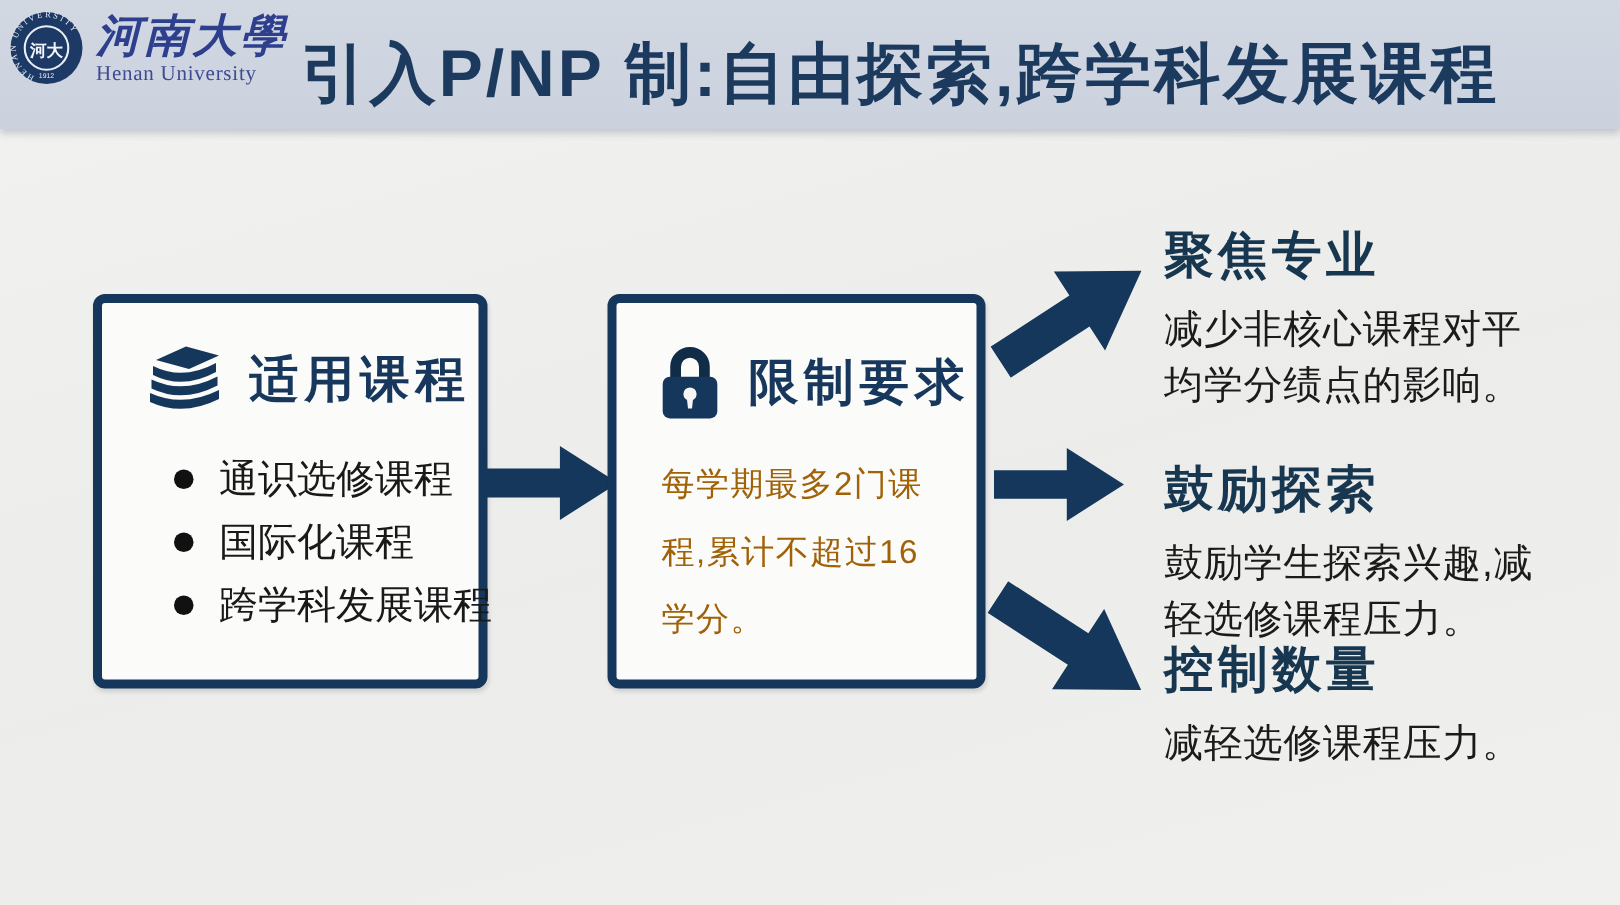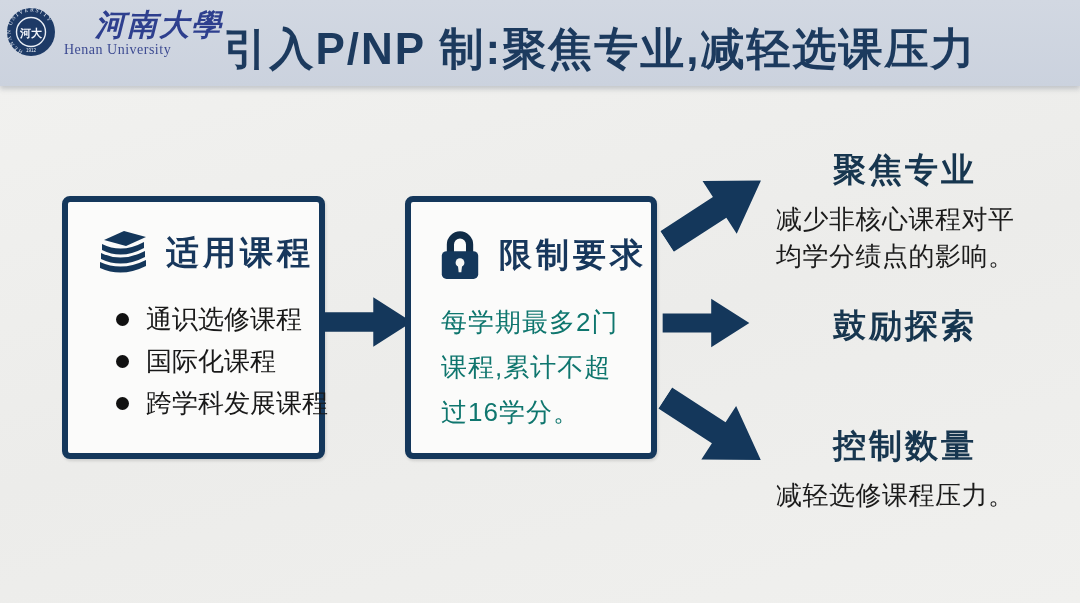--- a/index.html
+++ b/index.html
@@ -23,21 +23,21 @@
   }
   .logo {
     position: absolute; left: 6px; top: 4px; height: 58px;
     display: flex; align-items: flex-start;
   }
   .seal { width: 50px; height: 50px; margin-top: 3px; }
   .logo-text { margin-left: 8px; padding-top: 6px; }
   .logo-cn {
     font-family: "Liberation Serif", "DejaVu Serif", serif;
     font-size: 30px; font-weight: bold; font-style: italic;
-    color: #2e3f8e; letter-spacing: 2px; line-height: 30px; margin-left: 31px;
+    color: #2e3f8e; letter-spacing: 2px; line-height: 30px;
   }
   .logo-en {
     font-family: "Liberation Serif", "DejaVu Serif", serif;
     font-size: 14px; color: #3d4b92; letter-spacing: 0.5px; margin-top: 2px;
   }
   .slide-title {
     position: absolute; left: 120px; right: 0; top: 20px;
     text-align: center;
     font-size: 44px; font-weight: 800; color: #1c3a5e;
     letter-spacing: 2px; white-space: nowrap;
@@ -70,41 +70,41 @@
     font-size: 26px; color: #191919; line-height: 42px;
     padding-left: 30px; white-space: nowrap;
   }
   .bullet-list li::before {
     content: ""; position: absolute; left: 0; top: 15px;
     width: 13px; height: 13px; border-radius: 50%; background: #111;
   }
 
   .box-body {
     margin-top: 18px; padding: 0 26px 0 30px;
-    font-size: 26px; color: #0f766e; line-height: 45px;
+    font-size: 22px; color: #a16207; line-height: 45px;
     letter-spacing: 1px;
   }
 
   
   .arrow { position: absolute; }
   .arrow svg { display: block; width: 100%; height: 100%; }
   .arrow-main { left: 324px; top: 294px; width: 88px; height: 56px; }
   .arrow-up   { left: 658px; top: 166px; width: 112px; height: 90px; }
   .arrow-up svg { transform: rotate(-33deg); }
   .arrow-mid  { left: 660px; top: 297px; width: 92px; height: 52px; }
   .arrow-down { left: 656px; top: 386px; width: 114px; height: 86px; }
   .arrow-down svg { transform: rotate(33deg); }
 
   
   .outcome { position: absolute; left: 776px; width: 258px; }
   .outcome-1 { top: 148px; }
   .outcome-2 { top: 304px; }
   .outcome-3 { top: 424px; }
   .outcome-title {
-    text-align: center;
+    text-align: left;
     font-size: 33px; font-weight: 800; color: #17364f;
     letter-spacing: 3px; white-space: nowrap;
   }
   .outcome-body {
     margin-top: 8px;
     font-size: 26px; color: #1b1b1b; line-height: 37px;
     letter-spacing: 0.5px;
   }
 </style>
 </head>
@@ -124,21 +124,21 @@
           <textPath href="#sealArc" startOffset="37%" text-anchor="middle">HENAN UNIVERSITY</textPath>
         </text>
         <text x="25" y="30" text-anchor="middle" font-size="11" font-weight="bold" fill="#f2f5fa" font-family="Liberation Serif, serif">河大</text>
         <text x="25" y="45" text-anchor="middle" font-size="4.6" fill="#e9eef5">1912</text>
       </svg>
       <div class="logo-text">
         <div class="logo-cn">河南大學</div>
         <div class="logo-en">Henan University</div>
       </div>
     </div>
-    <div class="slide-title">引入P/NP 制:聚焦专业,减轻选课压力</div>
+    <div class="slide-title">引入P/NP 制:自由探索,跨学科发展课程</div>
   </div>
 
   <div class="flow-box box-courses">
     <div class="box-head">
       <svg class="icon" width="56" height="50" viewBox="0 0 56 50">
         <g fill="#14375b">
           <path d="M10 12 L30 3 L52 9 L32 18 Z"></path>
           <path d="M8 16 Q28 26 50 14 L50 20 Q28 32 8 22 Z"></path>
           <path d="M7 25 Q28 35 51 23 L51 29 Q28 41 7 31 Z"></path>
           <path d="M6 34 Q28 44 52 32 L52 38 Q28 50 6 40 Z"></path>
@@ -187,19 +187,20 @@
         <polygon fill="#14375b" points="0,19 56,19 56,2 100,30 56,58 56,41 0,41"></polygon>
       </svg>
   </div>
 
   <div class="outcome outcome-1">
     <div class="outcome-title">聚焦专业</div>
     <div class="outcome-body">减少非核心课程对平均学分绩点的影响。</div>
   </div>
   <div class="outcome outcome-2">
     <div class="outcome-title">鼓励探索</div>
+    <div class="outcome-body">鼓励学生探索兴趣,减轻选修课程压力。</div>
   </div>
   <div class="outcome outcome-3">
     <div class="outcome-title">控制数量</div>
     <div class="outcome-body">减轻选修课程压力。</div>
   </div>
 
 </div>
 
 </body></html>

